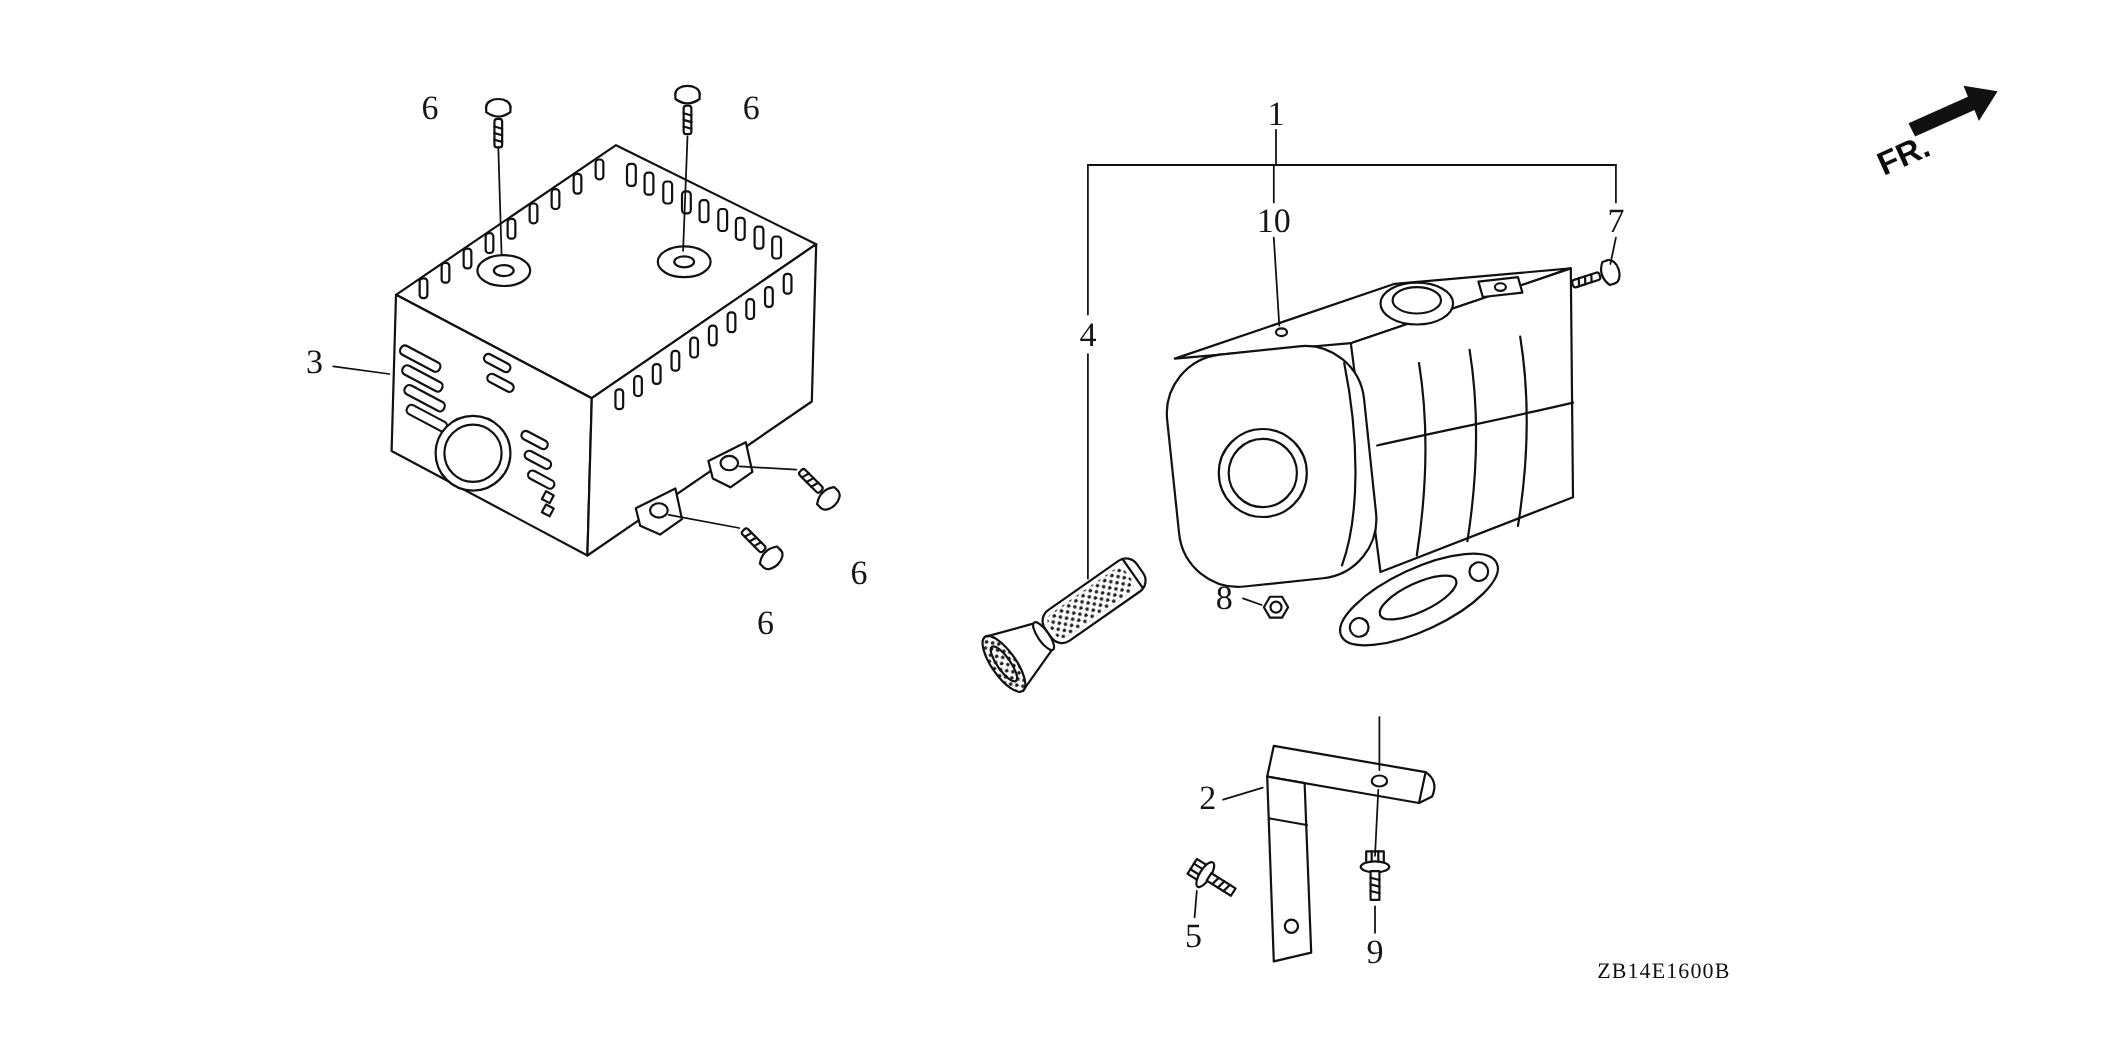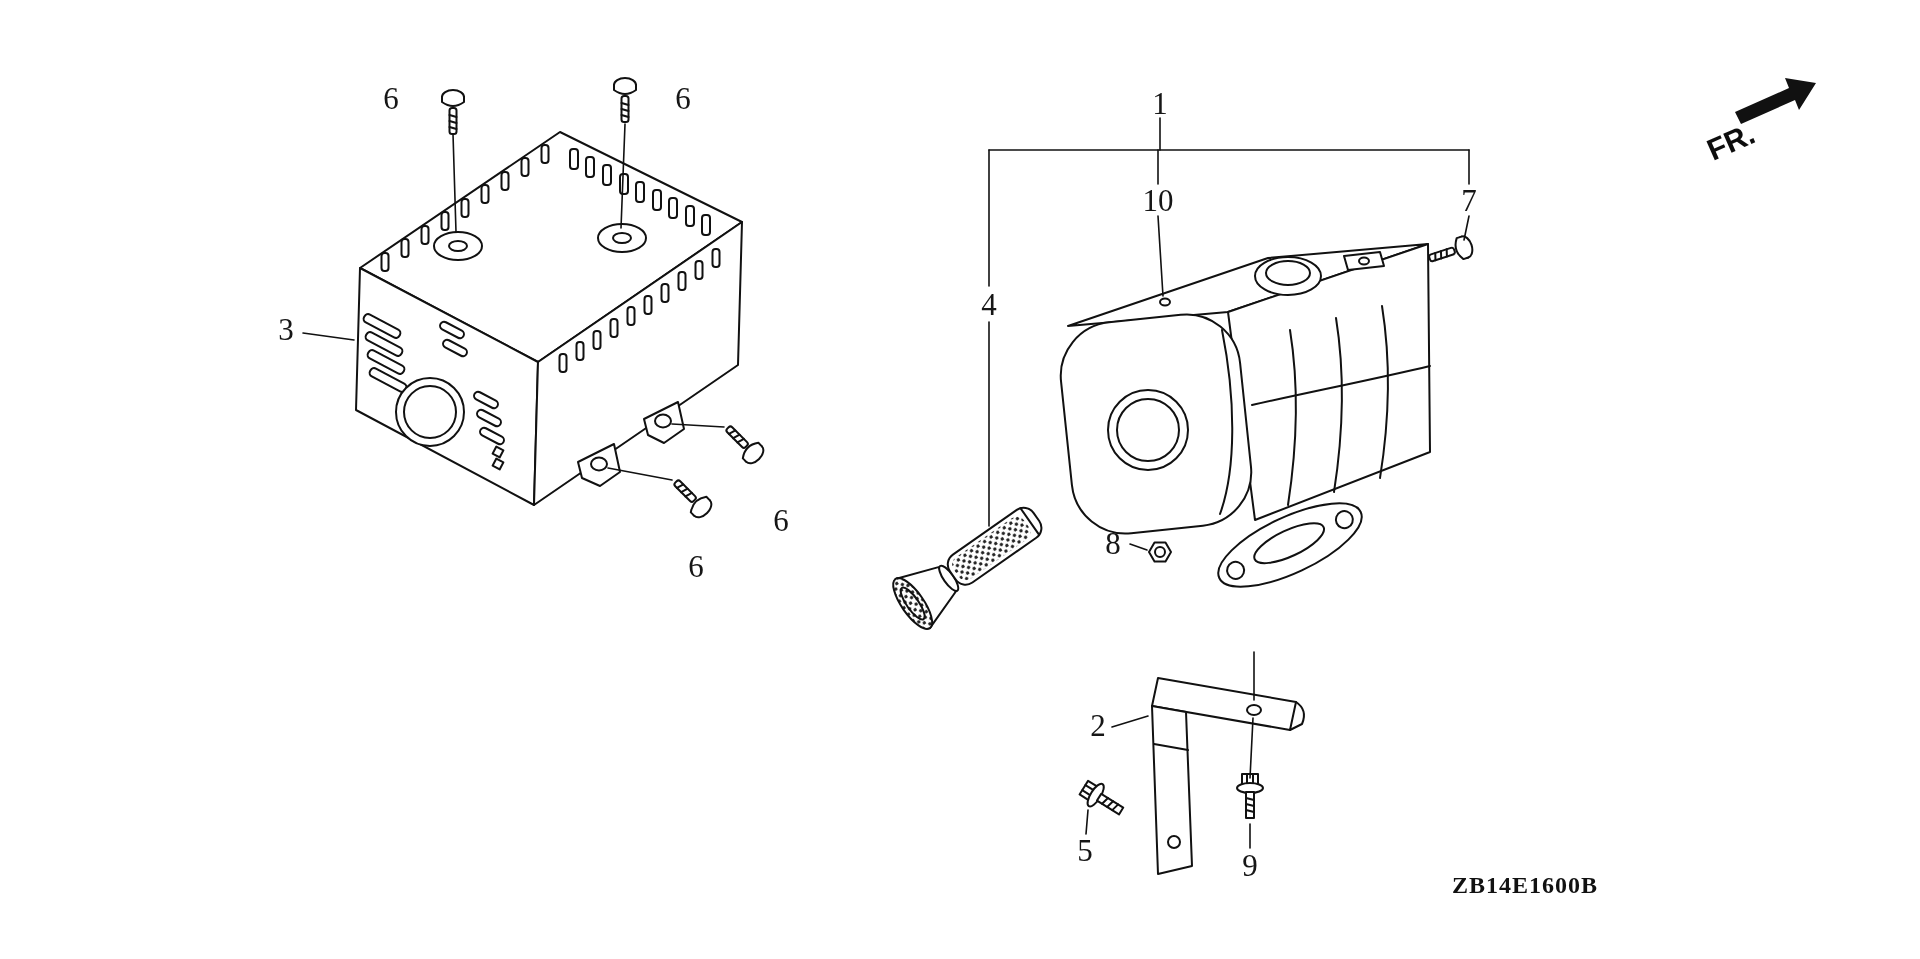--- a/index.html
+++ b/index.html
@@ -4,21 +4,21 @@
 <style>
   html,body{margin:0;padding:0;background:#ffffff;}
   .canvas{position:relative;width:1920px;height:959px;background:#ffffff;overflow:hidden;
           font-family:"Liberation Serif","DejaVu Serif",serif;}
   .canvas svg{position:absolute;left:0;top:0;}
   .callout{position:absolute;transform:translate(-50%,-50%);font-size:31px;line-height:1;
            color:#161616;user-select:none;cursor:pointer;}
   .fr-label{position:absolute;transform:translate(-50%,-50%) rotate(-24deg);
             font-family:"Liberation Sans","DejaVu Sans",sans-serif;
             font-weight:700;font-size:30px;color:#0d0d0d;}
-  .code{position:absolute;font-weight:700;font-size:24px;letter-spacing:1px;color:#111111;}
+  .code{position:absolute;font-weight:400;font-size:20px;letter-spacing:1px;color:#111111;}
 </style>
 </head>
 <body>
 
 <div class="canvas">
 
 <svg width="1920" height="959" viewBox="0 0 1920 959">
   <defs>
     <pattern id="perf" width="8" height="8" patternUnits="userSpaceOnUse">
       <rect width="8" height="8" fill="#ffffff"></rect>

